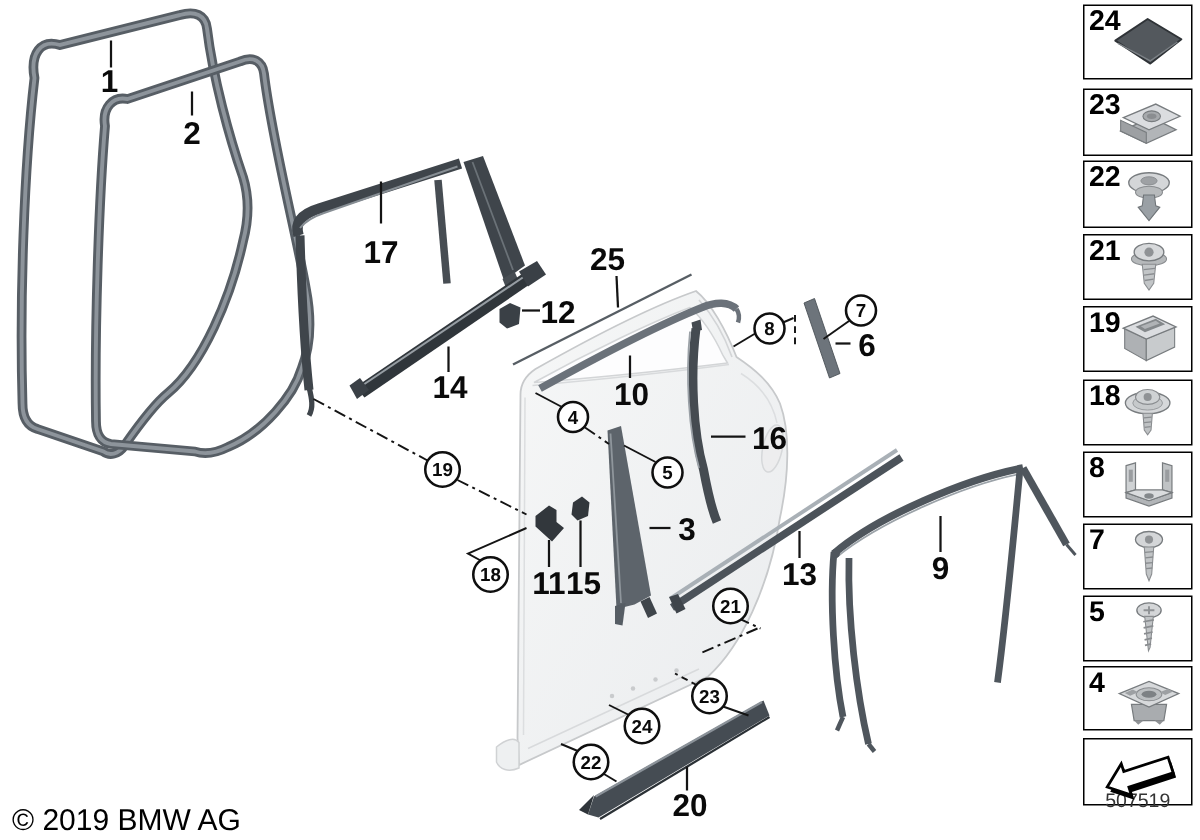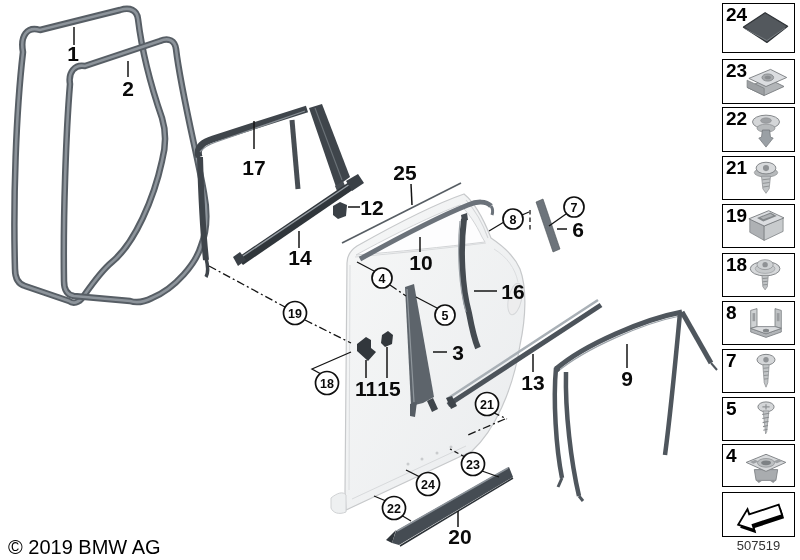--- a/index.html
+++ b/index.html
@@ -18,21 +18,21 @@
   .dsh{stroke-dasharray:4.5 3;}
   
   .sidebar{position:absolute;left:722px;top:0;width:76px;height:560px;}
   .sbox{position:absolute;left:0;width:73px;border:1.4px solid #000;background:#fff;
         box-sizing:border-box;}
   .snum{position:absolute;top:0px;left:3px;font-weight:bold;font-size:19px;color:#000;
         line-height:1.15;z-index:2;}
   .sicon{position:absolute;right:1px;top:50%;transform:translateY(-50%);z-index:1;}
   .arrowbox .sicon{right:4px;}
   .copyright{position:absolute;left:8px;top:536px;font-size:20px;color:#000;}
-  .diagnum{position:absolute;left:722px;top:538px;width:73px;text-align:center;
+  .diagnum{position:absolute;left:722px;top:526px;width:73px;text-align:center;
            font-size:13px;color:#333;}
 </style>
 </head>
 <body>
 
 <div class="stage">
 
 <svg class="main" width="800" height="560" viewBox="0 0 800 560">
   <defs>
     <linearGradient id="gdoor" x1="0" y1="0" x2="1" y2="1">

